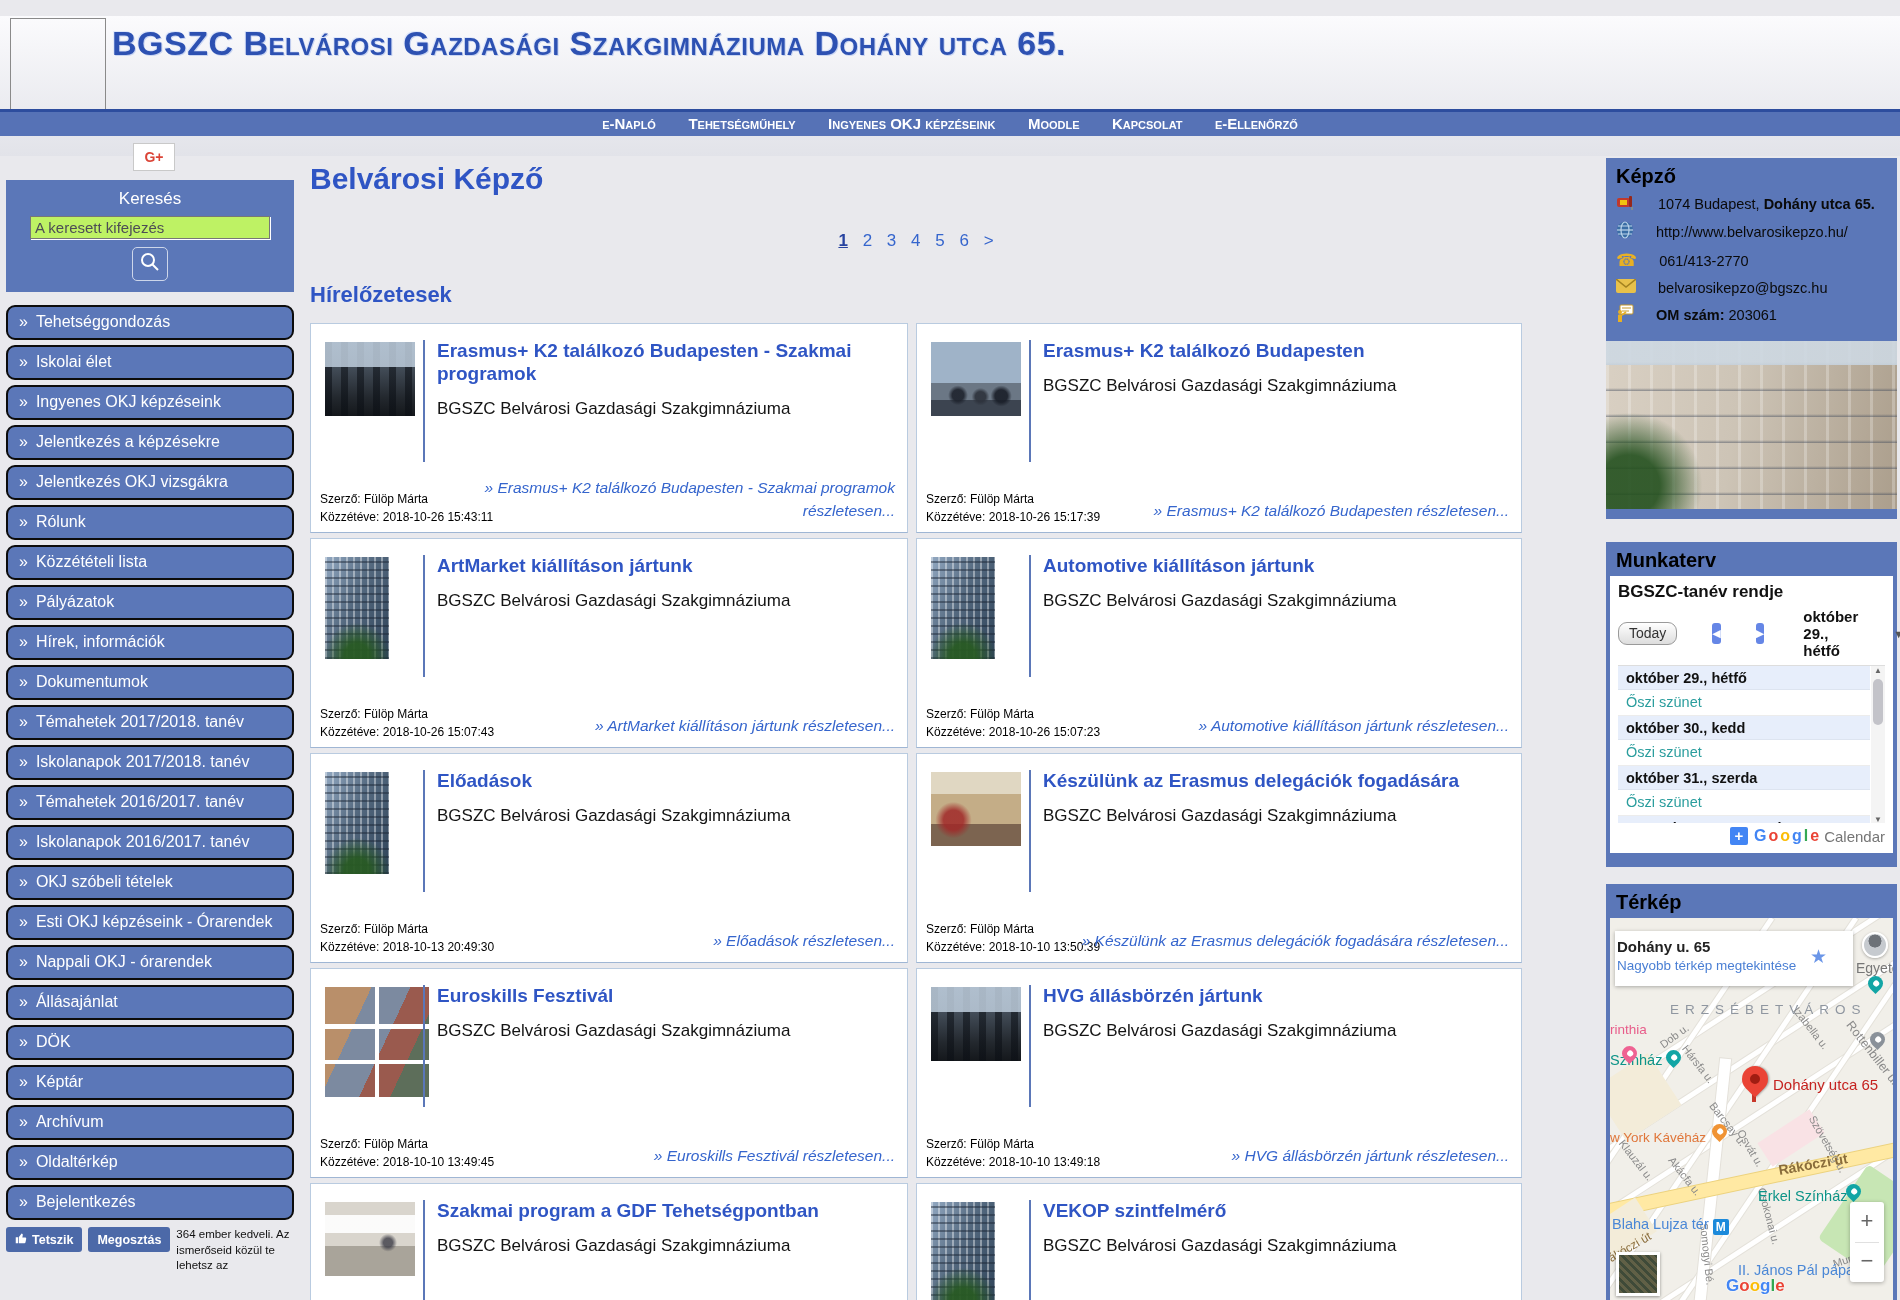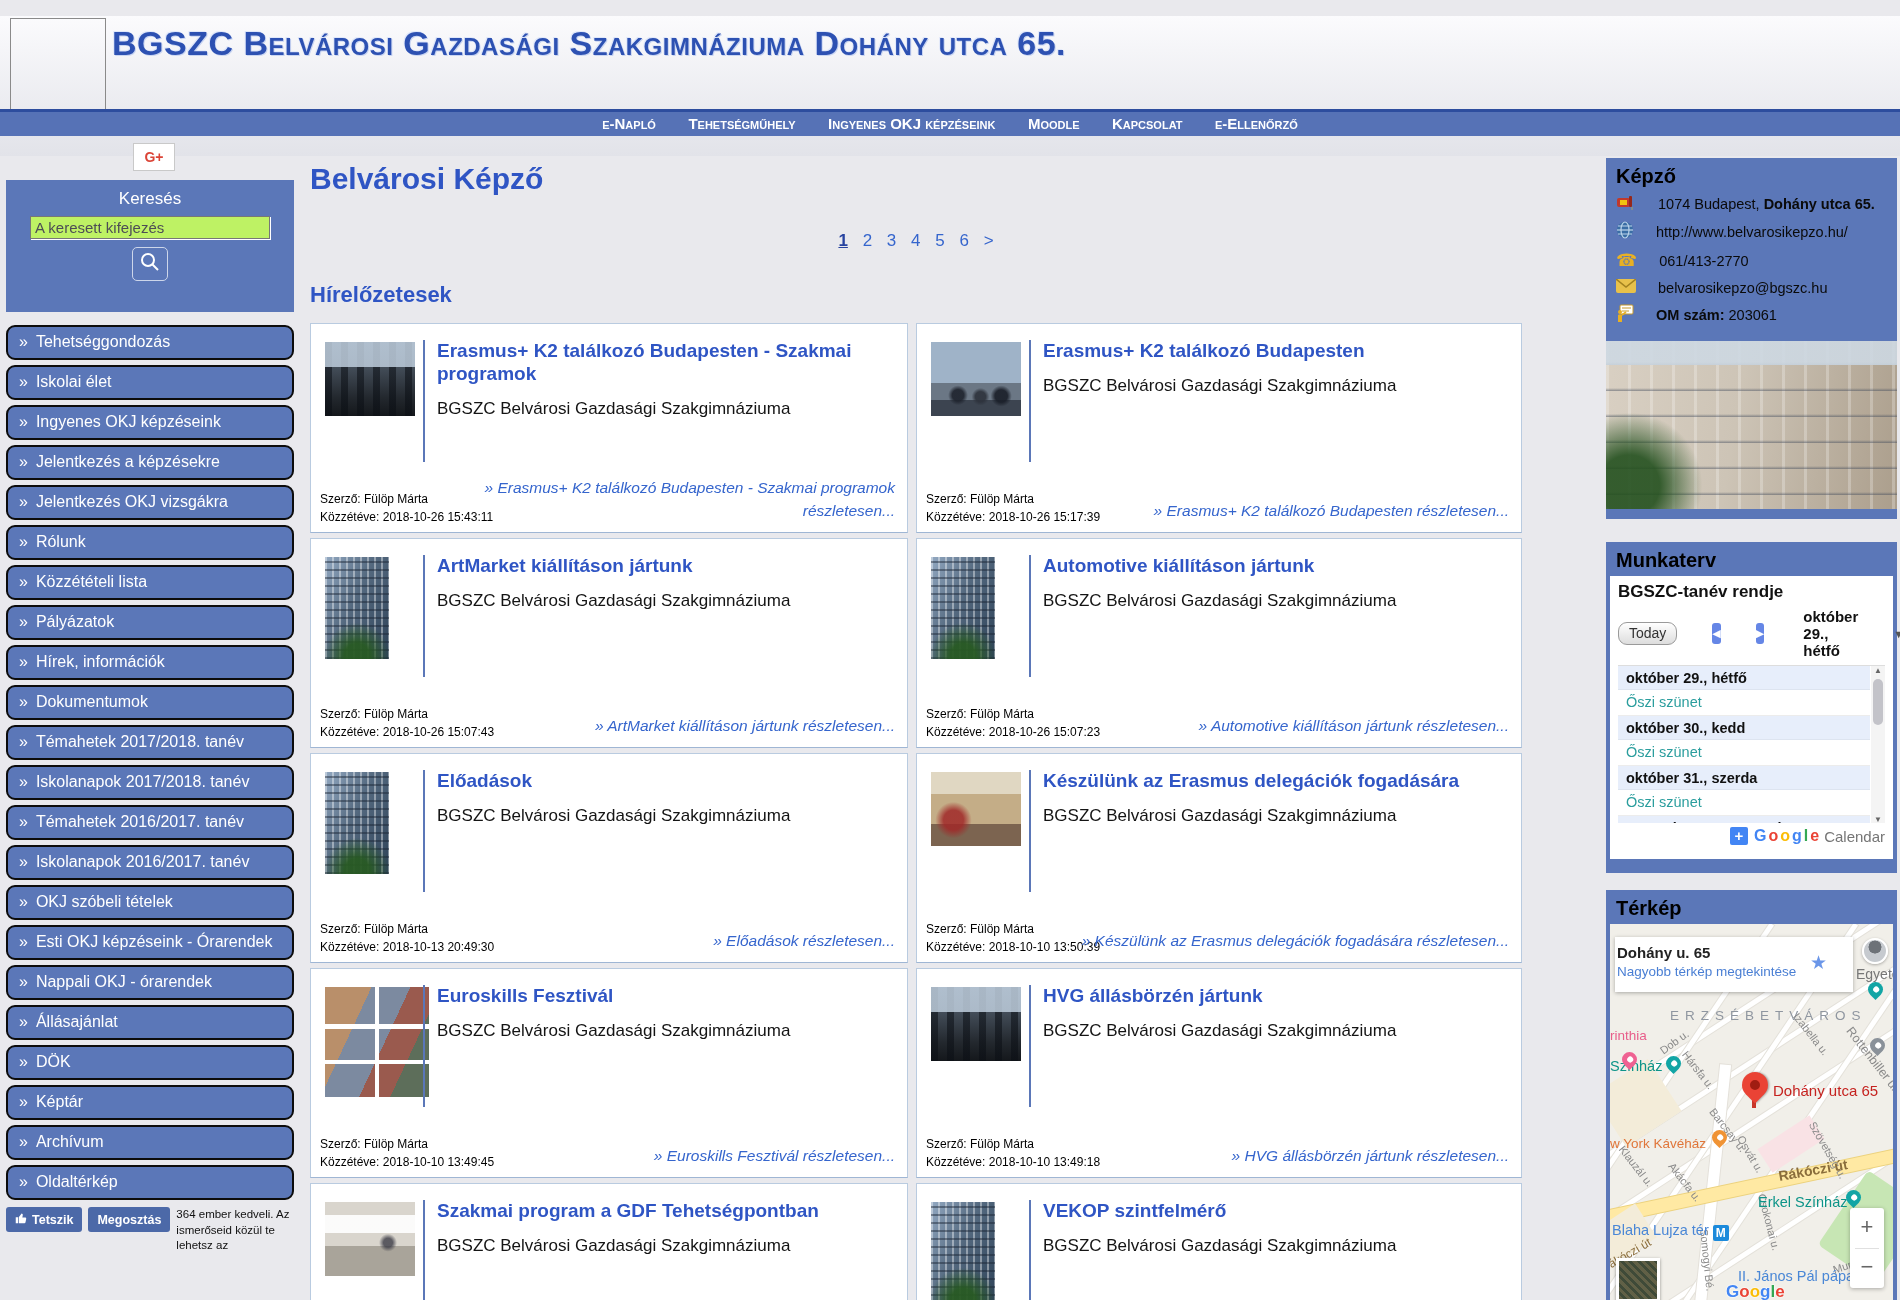--- a/index.html
+++ b/index.html
@@ -25,21 +25,21 @@
   .navbar { position:absolute; left:0; top:109px; width:1900px; height:27px;
             background:#5672b6; border-top:3px solid #2d4d9e; text-align:center; }
   .navbar .nav-item { display:inline-block; margin:0 14px; color:#fff; font-weight:bold;
             font-size:15px; line-height:23px; font-variant:small-caps; cursor:pointer; }
 
   
   .left-col { position:absolute; left:6px; top:143px; width:288px; }
   .gplus-btn { position:relative; left:127px; width:42px; height:28px; background:#fff;
                border:1px solid #c9c9c9; text-align:center; line-height:26px;
                color:#db4437; font-weight:bold; font-size:14px; }
-  .search-panel { margin-top:9px; width:288px; height:132px; background:#5b77b8; text-align:center; }
+  .search-panel { margin-top:9px; width:288px; height:112px; background:#5b77b8; text-align:center; }
   .search-title { color:#fff; font-size:17px; padding-top:9px; }
   .search-input { display:block; margin:7px auto 0; width:240px; height:23px;
                   background:#bef264; border:1px solid #777; box-shadow:1px 1px 0 #fff;
                   font-size:15px; color:#333; padding:0 4px; font-family:"Liberation Sans",sans-serif; }
   .search-input::placeholder { color:#4d4d55; opacity:1; }
   .search-btn { margin:8px auto 0; width:36px; height:34px; border:1px solid #cdd6ea;
                 border-radius:5px; background:transparent; display:flex;
                 align-items:center; justify-content:center; cursor:pointer; }
   .menu { margin-top:13px; }
   .menu-item { height:35px; margin-bottom:5px; background:#5b77b8; border:2px solid #0c0c0c;
@@ -109,21 +109,21 @@
   .contact-row .b { font-weight:bold; }
   .kepzo-photo { width:291px; height:168px;
       background:
         radial-gradient(circle at 8% 86%, rgba(35,80,30,.9) 0 10%, transparent 24%),
         linear-gradient(180deg, rgba(205,216,226,.9) 0 14%, transparent 14%),
         repeating-linear-gradient(0deg, rgba(60,70,88,.5) 14px, transparent 17px 40px),
         repeating-linear-gradient(90deg, rgba(255,255,255,.25) 0 3px, transparent 3px 22px),
         linear-gradient(100deg,#d9d0c3 0%, #cdc4b6 45%, #ab9e8c 100%); }
   .panel-foot { height:10px; }
 
-  .cal-wrap { margin:0 4px 4px; background:#fff; padding:6px 8px 10px; position:relative; }
+  .cal-wrap { margin:0 4px 4px; background:#fff; padding:6px 8px 4px; position:relative; }
   .cal-title { font-size:17px; font-weight:bold; color:#111; }
   .cal-controls { display:flex; align-items:center; margin:6px 0;gap:27px; }
   .today-btn { background:linear-gradient(#fff,#ddd); border:1px solid #9a9a9a; border-radius:9px;
                font-size:14px; color:#333; padding:2px 10px 3px; cursor:pointer; }
   .cal-arrow { width:38px; height:21px; background:#6586e6; border-radius:3px; color:#fff;
                font-size:11px; line-height:21px; text-align:center; margin-left:8px; cursor:pointer; }
   .cal-date { font-size:15px; font-weight:bold; color:#111; margin-left:12px; }
   .cal-caret { color:#555; font-size:11px; margin-left:8px; cursor:pointer; }
   .agenda { height:158px; overflow:hidden; border-top:1px solid #ddd; position:relative; padding-right:15px; }
   .cal-day { background:#e7eefb; font-weight:bold; font-size:14.5px; padding:4px 8px 3px;
@@ -237,20 +237,21 @@
     <div class="menu-item"><span class="bullet">»</span><span>Témahetek 2016/2017. tanév</span></div>
     <div class="menu-item"><span class="bullet">»</span><span>Iskolanapok 2016/2017. tanév</span></div>
     <div class="menu-item"><span class="bullet">»</span><span>OKJ szóbeli tételek</span></div>
     <div class="menu-item"><span class="bullet">»</span><span>Esti OKJ képzéseink - Órarendek</span></div>
     <div class="menu-item"><span class="bullet">»</span><span>Nappali OKJ - órarendek</span></div>
     <div class="menu-item"><span class="bullet">»</span><span>Állásajánlat</span></div>
     <div class="menu-item"><span class="bullet">»</span><span>DÖK</span></div>
     <div class="menu-item"><span class="bullet">»</span><span>Képtár</span></div>
     <div class="menu-item"><span class="bullet">»</span><span>Archívum</span></div>
     <div class="menu-item"><span class="bullet">»</span><span>Oldaltérkép</span></div>
+    <div class="menu-item"><span class="bullet">»</span><span>Bejelentkezés</span></div>
   </div>
 
   <div class="fb-row">
     <div class="fb-btn">
       <span>
         <svg width="12" height="12" viewBox="0 0 16 16">
             <path fill="#fff" d="M1 7h3v8H1zM5 15h7.2c.9 0 1.6-.6 1.8-1.4l1-4.5c.2-1-.5-1.9-1.5-1.9H9.8l.6-3.1C10.6 3 9.8 2 8.8 2L5 7z"></path>
           </svg>
       </span>
       <span>Tetszik</span>

